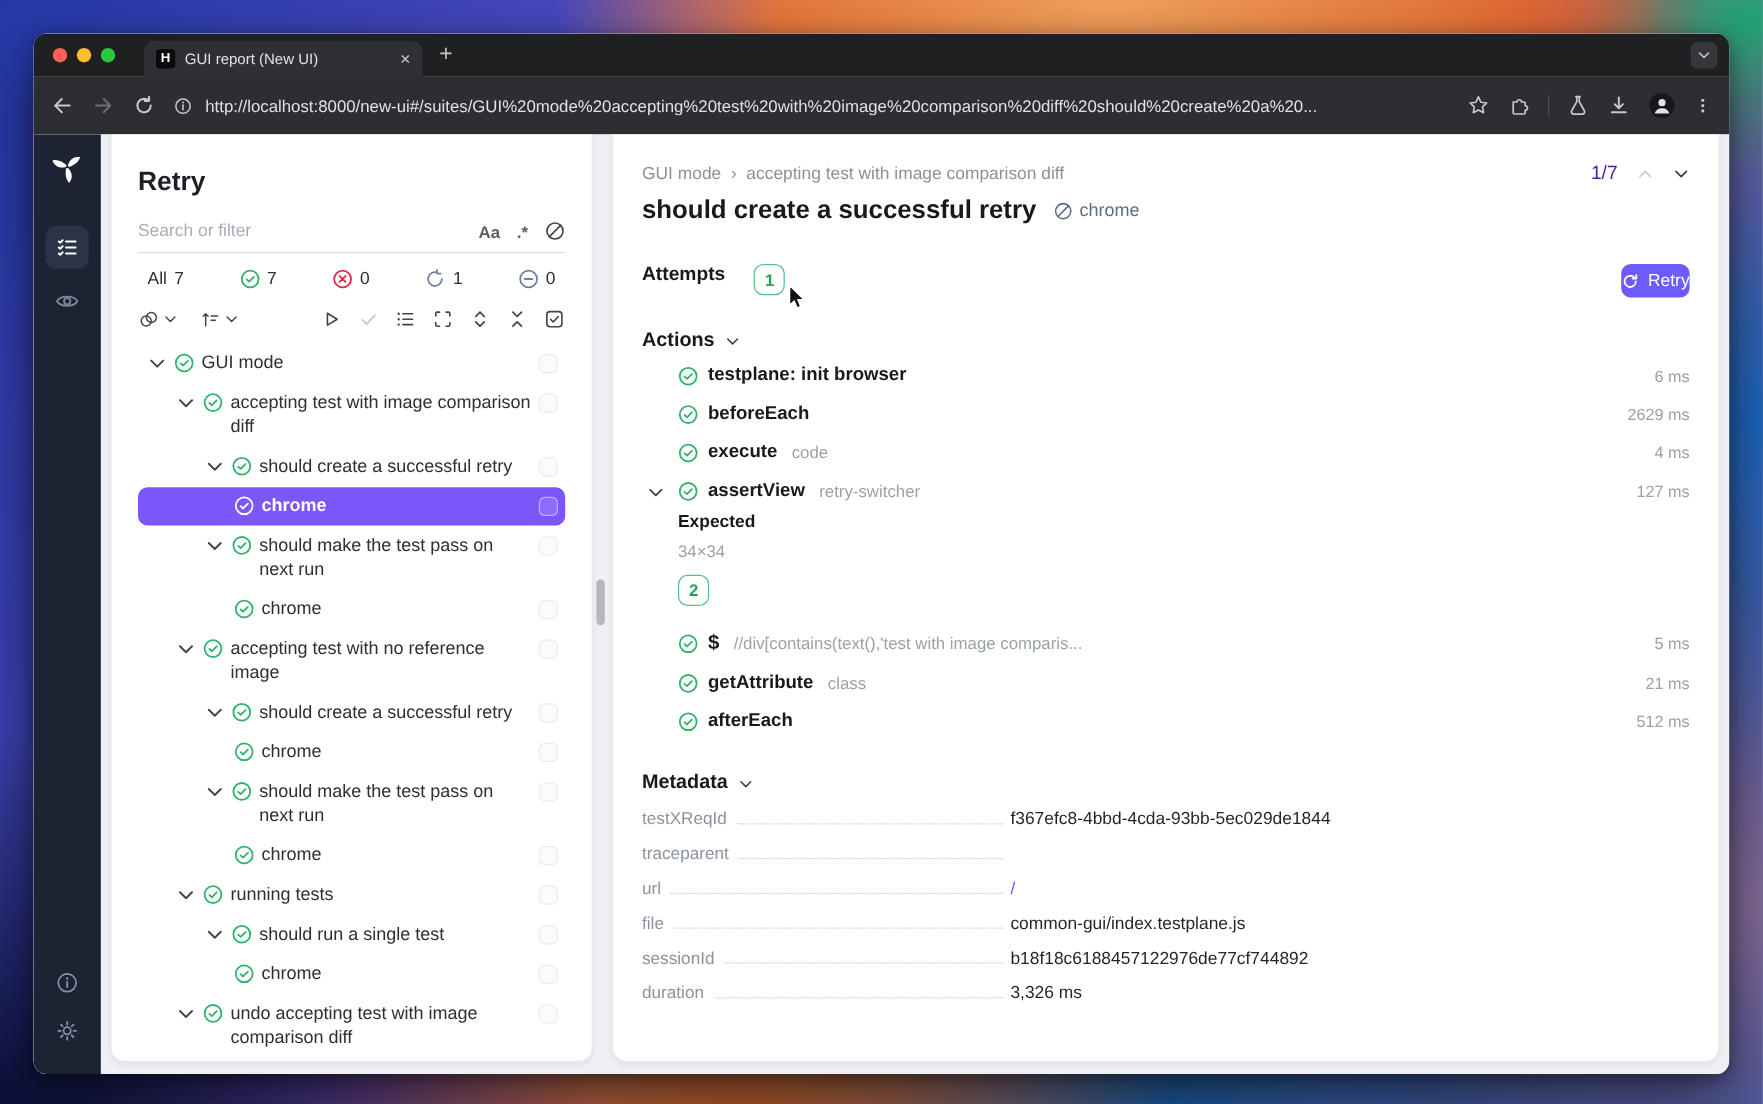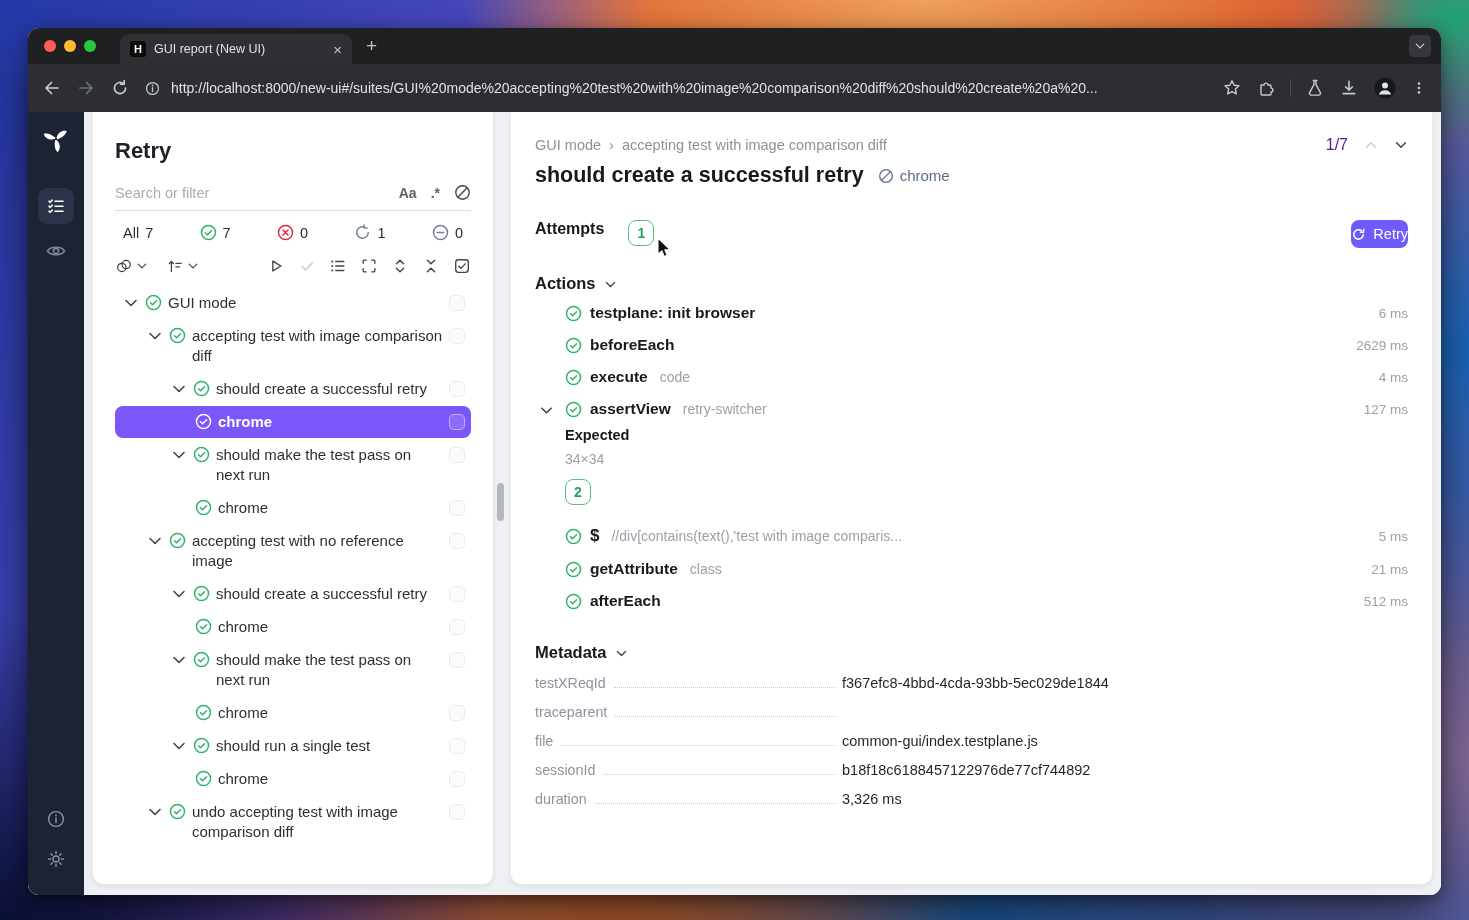--- a/index.html
+++ b/index.html
@@ -486,20 +486,30 @@
 
               <div class="trow" style="padding-left: 80px;">
 
                 <svg class="tick" viewBox="0 0 16 16">
                   <use href="#d-check-circle"></use>
                 </svg>
                 <span class="tlabel">chrome</span>
                 <span class="ghost"></span>
               </div>
 
+              <div class="trow" style="padding-left: 32px;">
+                <svg class="chev" viewBox="0 0 16 16">
+                  <use href="#d-chevron-down"></use>
+                </svg>
+                <svg class="tick" viewBox="0 0 16 16">
+                  <use href="#d-check-circle"></use>
+                </svg>
+                <span class="tlabel">running tests</span>
+                <span class="ghost"></span>
+              </div>
 
               <div class="trow" style="padding-left: 56px;">
                 <svg class="chev" viewBox="0 0 16 16">
                   <use href="#d-chevron-down"></use>
                 </svg>
                 <svg class="tick" viewBox="0 0 16 16">
                   <use href="#d-check-circle"></use>
                 </svg>
                 <span class="tlabel">should run a single test</span>
                 <span class="ghost"></span>
@@ -684,20 +694,27 @@
                 <span class="mval">f367efc8-4bbd-4cda-93bb-5ec029de1844</span>
               </div>
 
               <div class="mrow">
                 <span class="mkeywrap">
                   <span class="mkey">traceparent</span>
                   <span class="mlead"></span>
                 </span>
               </div>
 
+              <div class="mrow">
+                <span class="mkeywrap">
+                  <span class="mkey">url</span>
+                  <span class="mlead"></span>
+                </span>
+                <span class="mval link">/</span>
+              </div>
 
               <div class="mrow">
                 <span class="mkeywrap">
                   <span class="mkey">file</span>
                   <span class="mlead"></span>
                 </span>
                 <span class="mval">common-gui/index.testplane.js</span>
               </div>
 
               <div class="mrow">

